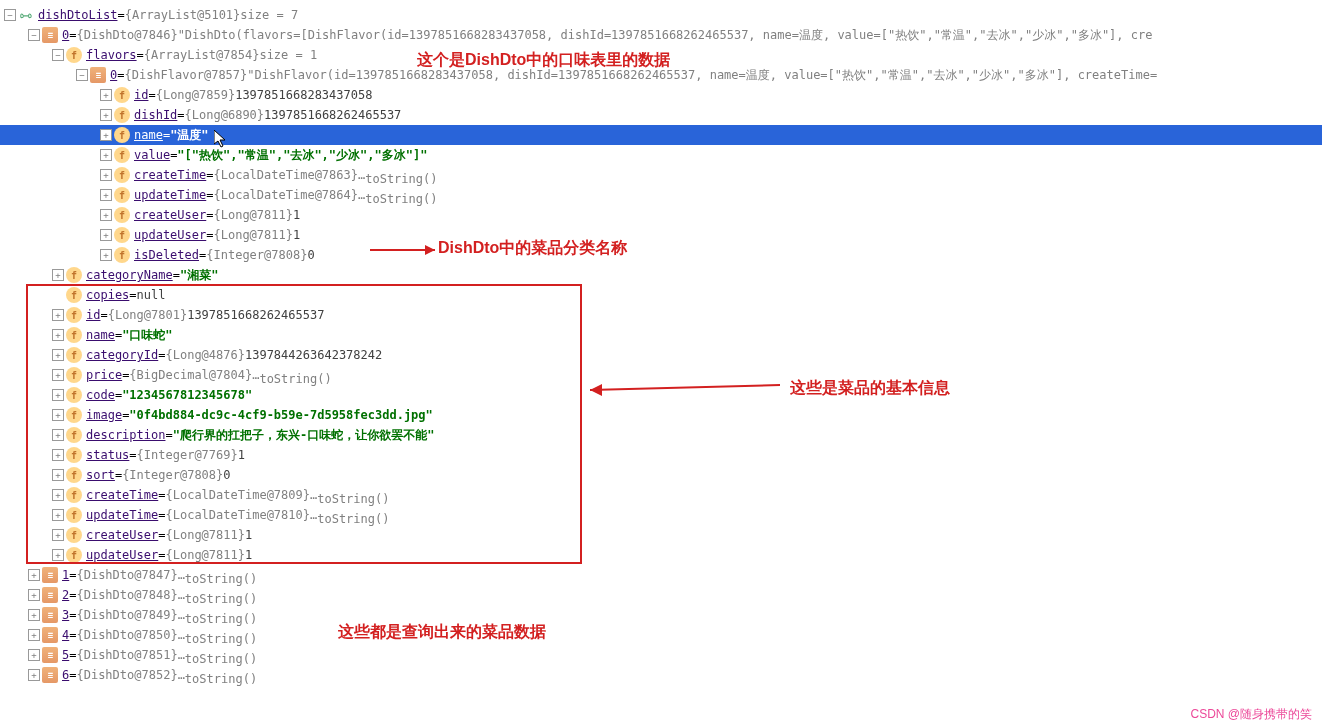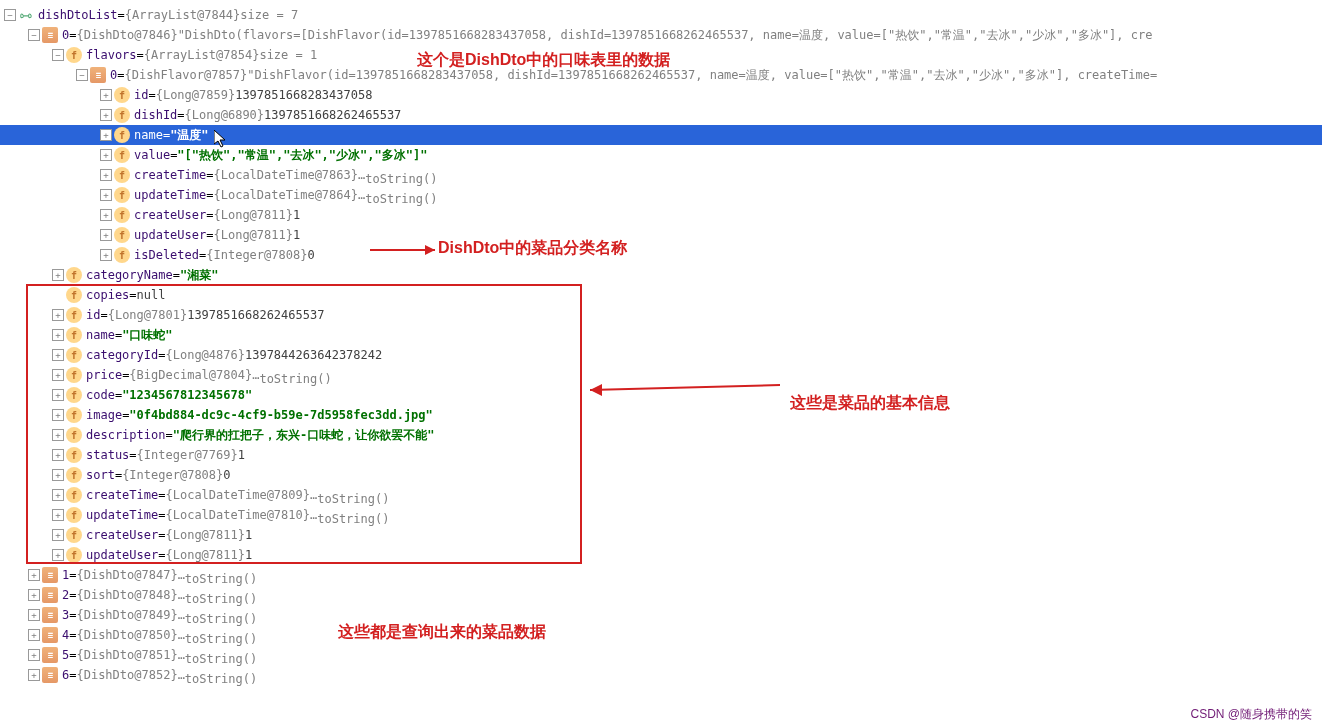--- a/index.html
+++ b/index.html
@@ -44,21 +44,21 @@
       border-radius: 50%;
       font-size: 10px;
       font-weight: bold;
       margin-right: 4px;
       flex-shrink: 0;
     }
     .icon-list { background: linear-gradient(#f0b27a, #e59866); color: #fff; border-radius: 2px; font-size: 9px; letter-spacing: -1px; }
     .icon-circle-f { background: #ffd78c; color: #c0732c; border-radius: 50%; font-size: 10px; }
     .icon-watch { background: none; }
     .icon-watch svg { width: 14px; height: 14px; }
-    .varname { color: #3a0d6e; }
+    .varname { color: #3a0d6e; text-decoration: underline; }
     .eq { color: #000; }
     .objref { color: #808080; }
     .strval { color: #007000; font-weight: bold; }
     .numval { color: #404040; }
     .dots { color: #808080; }
     .methodlink { color: #808080; margin-top: 7px; }
     .row-selected { background: #2964d9; color: #fff; }
     .row-selected .varname,
     .row-selected .eq,
     .row-selected .strval,
@@ -77,21 +77,21 @@
       pointer-events: none;
     }
     .arrow-svg {
       position: absolute;
       pointer-events: none;
     }
     .watermark {
       position: absolute;
       bottom: 5px;
       right: 10px;
-      color: #701a75;
+      color: #ec4899;
       font-family: Arial, "Microsoft YaHei", sans-serif;
       font-size: 12px;
     }
     .cursor {
       position: absolute;
       pointer-events: none;
     }
   </style>
 </head>
 <body>
@@ -101,21 +101,21 @@
   <div class="row">
     <span class="indent" style="width:4px"></span>
     <span class="toggle">−</span>
     <span class="icon icon-watch">
       <svg viewBox="0 0 16 16">
           <path d="M2 9 C2 6 4 6 5 9 C5 10 4 11 3 11 C2 11 2 10 2 9 Z M11 9 C11 6 13 6 14 9 C14 10 13 11 12 11 C11 11 11 10 11 9 Z M5 9 L11 9" fill="none" stroke="#5a7" stroke-width="1.2"></path>
         </svg>
     </span>
     <span class="varname">dishDtoList</span>
     <span class="eq"> = </span>
-    <span class="objref">{ArrayList@7844}</span>
+    <span class="objref">{ArrayList@5101}</span>
     <span class="objref"> size = 7</span>
   </div>
 
   <div class="row">
     <span class="indent" style="width:28px"></span>
     <span class="toggle">−</span>
     <span class="icon icon-list">≡</span>
     <span class="varname">0</span>
     <span class="eq"> = </span>
     <span class="objref">{DishDto@7846}</span>
@@ -455,21 +455,21 @@
     <span class="eq"> = </span>
     <span class="objref">{DishDto@7852}</span>
     <span class="dots"> … </span>
     <span class="methodlink">toString()</span>
   </div>
 
 </div>
 
 <div class="annotation" style="left:417px; top:50px;">这个是DishDto中的口味表里的数据</div>
 <div class="annotation" style="left:438px; top:238px;">DishDto中的菜品分类名称</div>
-<div class="annotation" style="left:790px; top:378px;margin-top:15px;">这些是菜品的基本信息</div>
+<div class="annotation" style="left:790px; top:378px;">这些是菜品的基本信息</div>
 <div class="annotation" style="left:338px; top:622px;">这些都是查询出来的菜品数据</div>
 
 <div class="red-box" style="left:26px; top:284px; width:556px; height:280px;"></div>
 
 <svg class="arrow-svg" style="left:360px; top:240px; width:80px; height:20px;">
   <line x1="75" y1="10" x2="10" y2="10" stroke="#d32020" stroke-width="2"></line>
   <polygon points="75,10 65,5 65,15" fill="#d32020"></polygon>
 </svg>
 <svg class="arrow-svg" style="left:590px; top:370px; width:200px; height:30px;">
   <line x1="0" y1="20" x2="190" y2="15" stroke="#d32020" stroke-width="2"></line>

